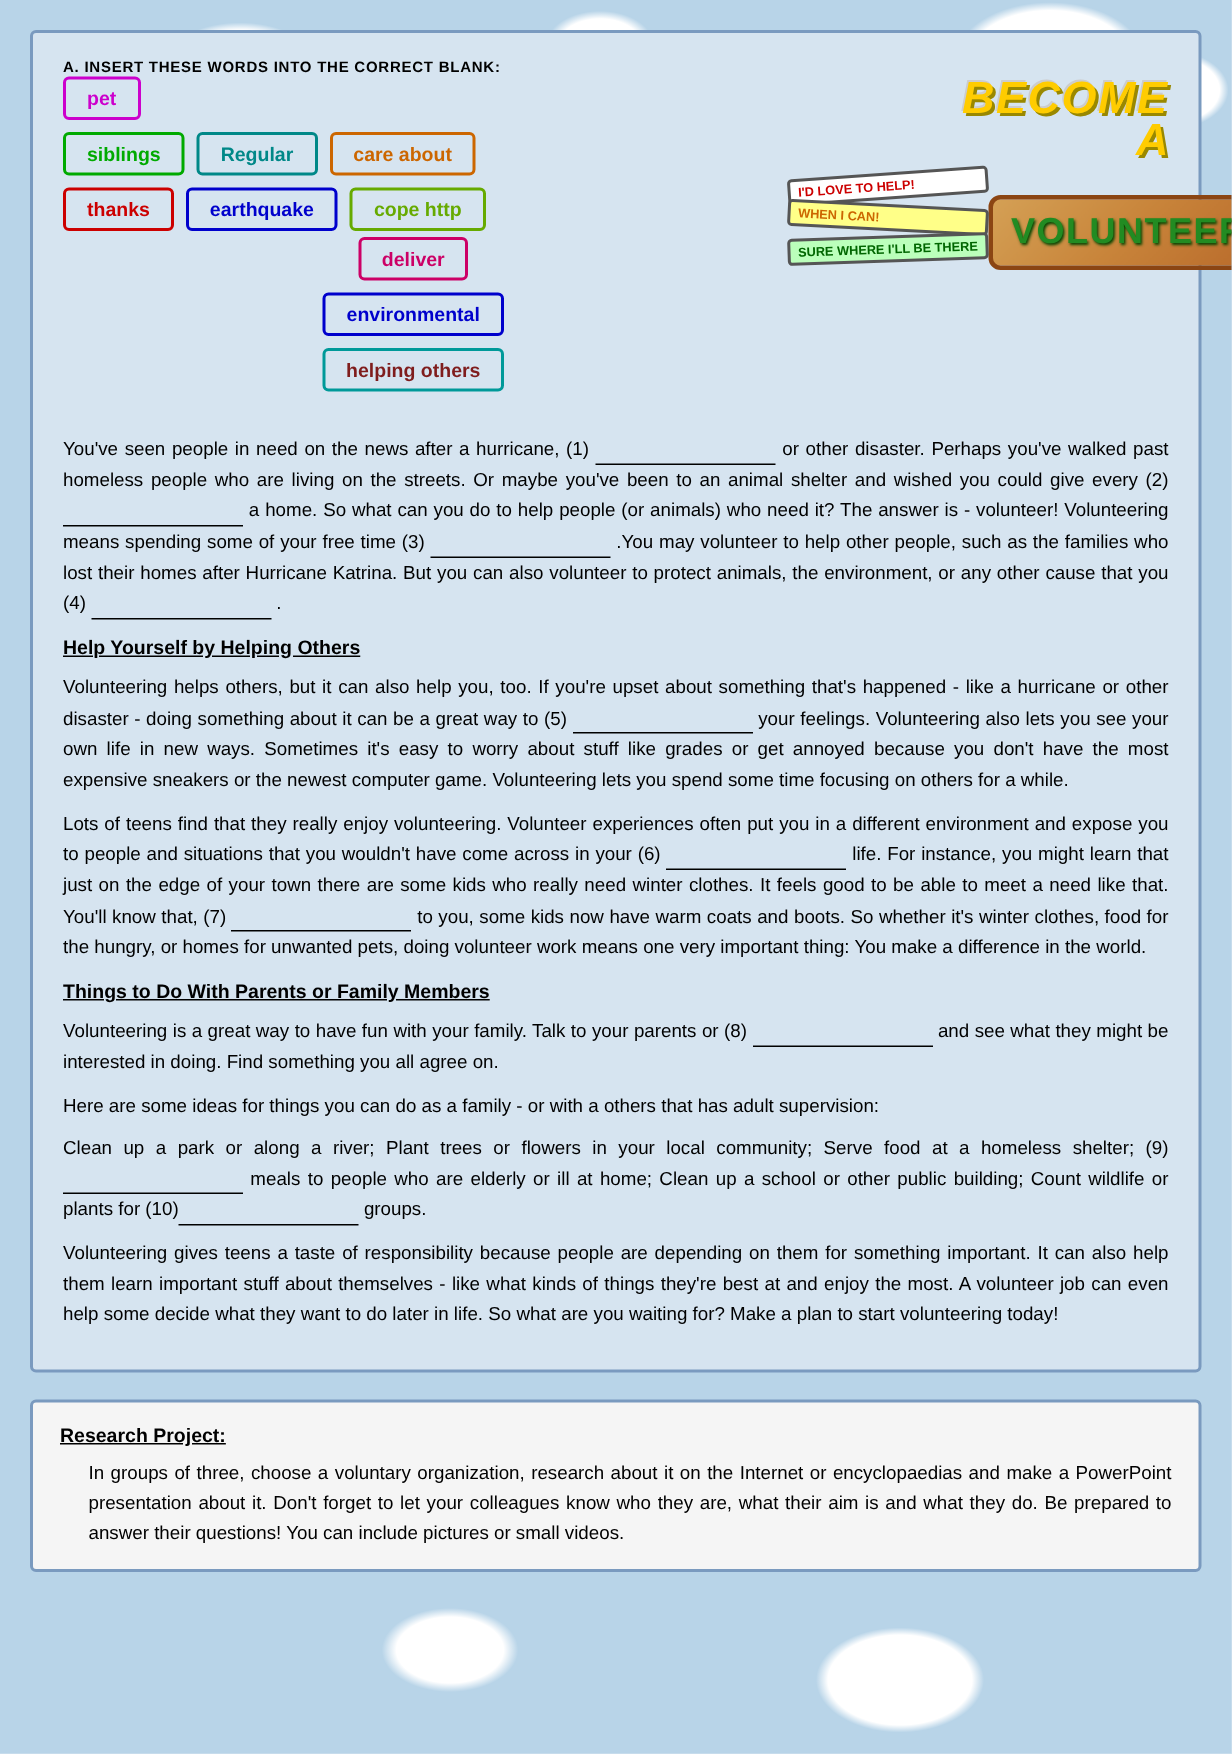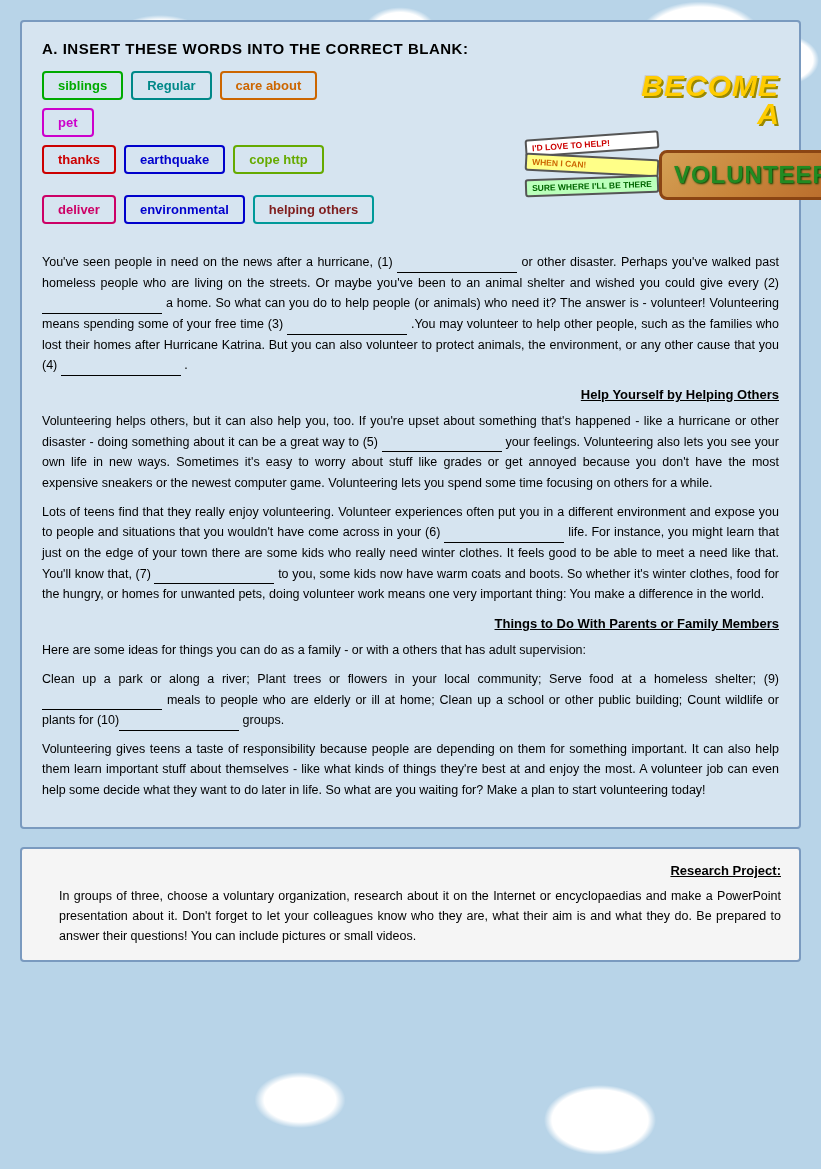--- a/index.html
+++ b/index.html
@@ -24,22 +24,21 @@
     .main-card {
       background: #d6e4f0;
       border: 2px solid #7a9abf;
       border-radius: 4px;
       padding: 18px 20px;
       margin-bottom: 18px;
     }
 
     .section-title {
       font-weight: bold;
-      font-size: 15px;
-      margin-bottom: 14px;
+      font-size: 10px;
       color: #000;
       letter-spacing: 0.5px;
     }
 
     .word-box {
       border: 2px solid;
       padding: 5px 14px;
       font-size: 13px;
       font-weight: bold;
       border-radius: 4px;
@@ -74,21 +73,21 @@
       display: inline-block;
       border-bottom: 1px solid #000;
       min-width: 120px;
       height: 14px;
       vertical-align: bottom;
     }
 
     .section-heading {
       font-weight: bold;
       text-decoration: underline;
-      text-align: right;
+      text-align: left;
       margin: 6px 0 6px 0;
       font-size: 13px;
     }
 
     .url-line {
       text-align: right;
       font-size: 10px;
       color: #555;
       margin-top: 8px;
     }
@@ -98,21 +97,20 @@
       border: 2px solid #7a9abf;
       border-radius: 4px;
       padding: 14px 18px;
     }
 
     .research-title {
       font-size: 13px;
       font-weight: bold;
       text-decoration: underline;
       margin-bottom: 8px;
-      text-align: right;
     }
 
     .research-body {
       font-size: 12.5px;
       line-height: 1.6;
       text-align: justify;
       margin-left: 19px;
     }
 
     .word-area-row {
@@ -177,36 +175,36 @@
 <div>
 
   <div class="main-card">
 
     <div class="section-title">A. INSERT THESE WORDS INTO THE CORRECT BLANK:</div>
 
     <div class="word-area-row">
       <div class="words-left">
 
         <div style="display:flex; gap:8px; margin-bottom:8px; align-items:center;">
+          <span class="word-box purple">pet</span>
+        </div>
+
+        <div style="display:flex; gap:8px; margin-bottom:8px; align-items:center;">
           <span class="word-box green">siblings</span>
           <span class="word-box teal">Regular</span>
           <span class="word-box orange">care about</span>
         </div>
 
-        <div style="display:flex; gap:8px; margin-bottom:8px; align-items:center;">
-          <span class="word-box purple">pet</span>
-        </div>
-
-        <div style="display:flex; gap:8px; margin-bottom:21px; align-items:flex-start;">
+        <div style="display:flex; gap:8px; margin-bottom:4px; align-items:flex-start;">
           <span class="word-box red">thanks</span>
           <span class="word-box blue">earthquake</span>
           <span class="word-box lime">cope http</span>
         </div>
 
-        <div style="display:flex; gap:8px; margin-bottom:8px; align-items:center;">
+        <div style="display:flex; gap:8px; margin-bottom:8px; align-items:center;flex-direction:column;">
           <span class="word-box magenta">deliver</span>
           <span class="word-box blue">environmental</span>
           <span class="word-box cyan">helping others</span>
         </div>
 
       </div>
 
       <div class="image-right">
         <div style="text-align:right; width:100%; padding-left:20px;">
           <div style="font-size:30px; font-weight:900; font-style:italic; color:#ffcc00; text-shadow:2px 2px 0 #998800, -1px -1px 0 #ccc; font-family:'Arial Black',Impact,Arial,sans-serif; line-height:1; letter-spacing:1px;">BECOME</div>
@@ -239,20 +237,23 @@
       <p>
         Volunteering helps others, but it can also help you, too. If you're upset about something that's happened - like a hurricane or other disaster - doing something about it can be a great way to (5) <span class="blank"></span> your feelings. Volunteering also lets you see your own life in new ways. Sometimes it's easy to worry about stuff like grades or get annoyed because you don't have the most expensive sneakers or the newest computer game. Volunteering lets you spend some time focusing on others for a while.
       </p>
 
       <p>
         Lots of teens find that they really enjoy volunteering. Volunteer experiences often put you in a different environment and expose you to people and situations that you wouldn't have come across in your (6) <span class="blank"></span> life. For instance, you might learn that just on the edge of your town there are some kids who really need winter clothes. It feels good to be able to meet a need like that. You'll know that, (7) <span class="blank"></span> to you, some kids now have warm coats and boots. So whether it's winter clothes, food for the hungry, or homes for unwanted pets, doing volunteer work means one very important thing: You make a difference in the world.
       </p>
 
       <div class="section-heading">Things to Do With Parents or Family Members</div>
 
+      <p>
+        Volunteering is a great way to have fun with your family. Talk to your parents or (8) <span class="blank"></span> and see what they might be interested in doing. Find something you all agree on.
+      </p>
 
       <p>
         Here are some ideas for things you can do as a family - or with a others that has adult supervision:
       </p>
 
       <p>
         Clean up a park or along a river; Plant trees or flowers in your local community; Serve food at a homeless shelter; (9) <span class="blank"></span> meals to people who are elderly or ill at home; Clean up a school or other public building; Count wildlife or plants for (10)<span class="blank"></span> groups.
       </p>
 
       <p>

